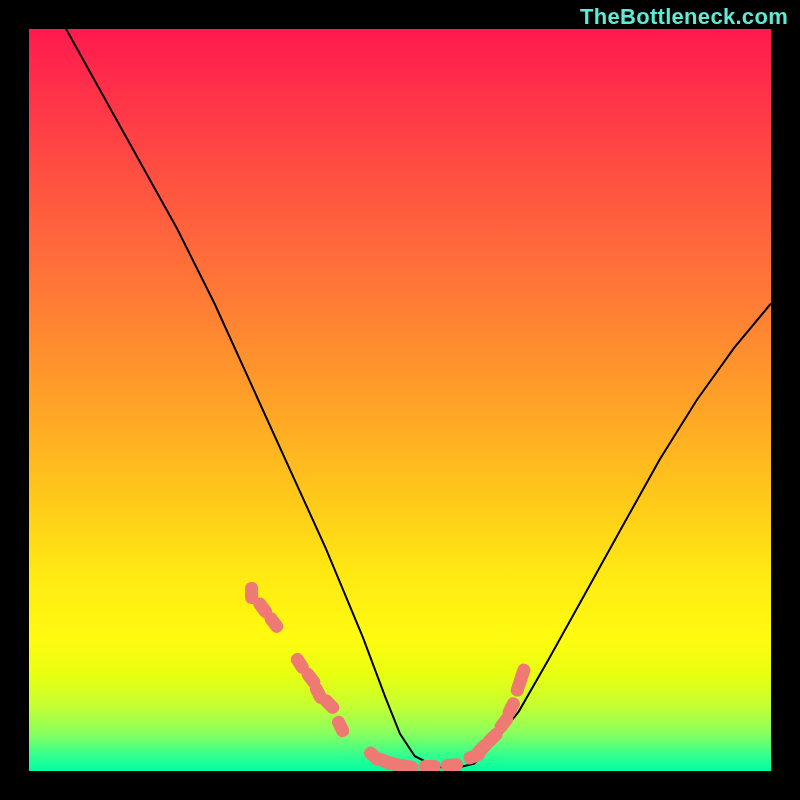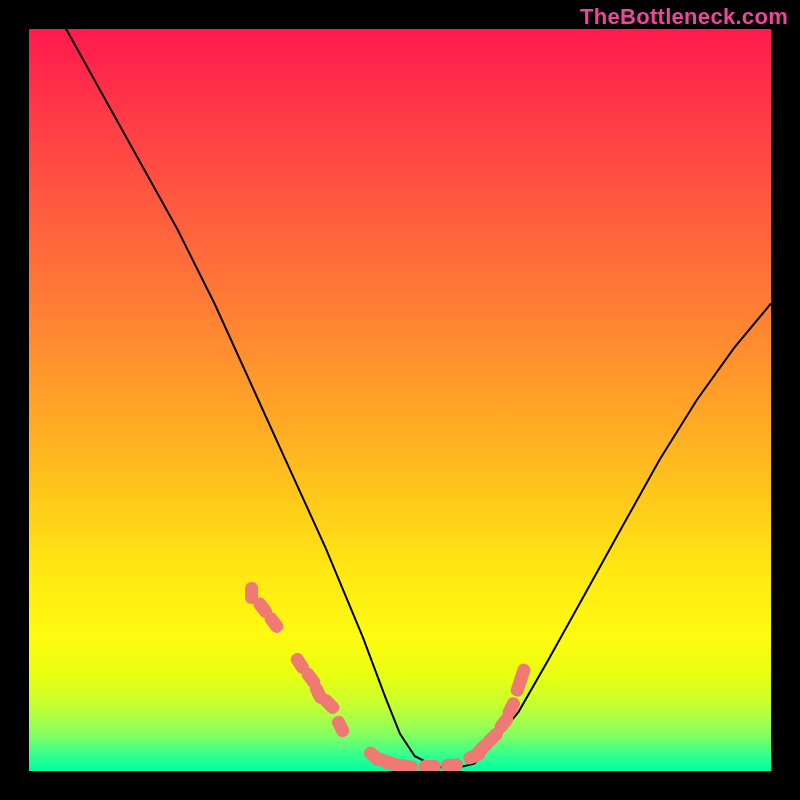--- a/index.html
+++ b/index.html
@@ -42,21 +42,21 @@
   svg.curve {
     position: absolute;
     inset: 0;
     width: 742px;
     height: 742px;
   }
   .watermark {
     position: absolute;
     top: 4px;
     right: 12px;
-    color: #ec4899;
+    color: #5eead4;
     font-size: 22px;
     font-weight: 600;
     letter-spacing: 0.3px;
     user-select: none;
   }
 </style>
 </head>
 <body>
 
 <div class="frame">

